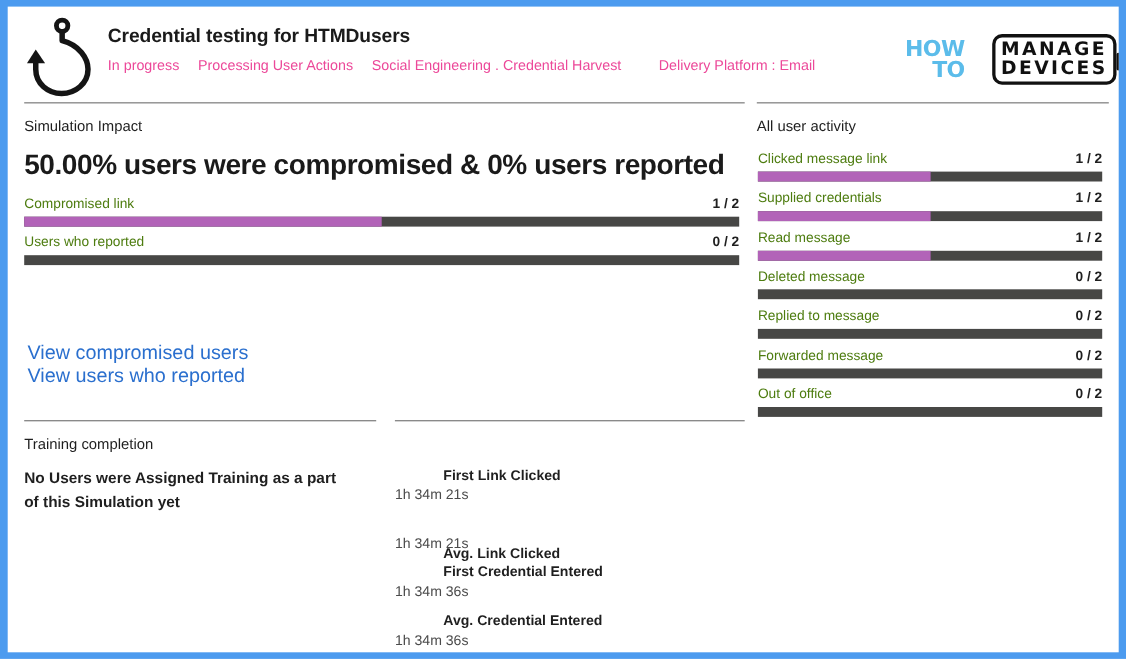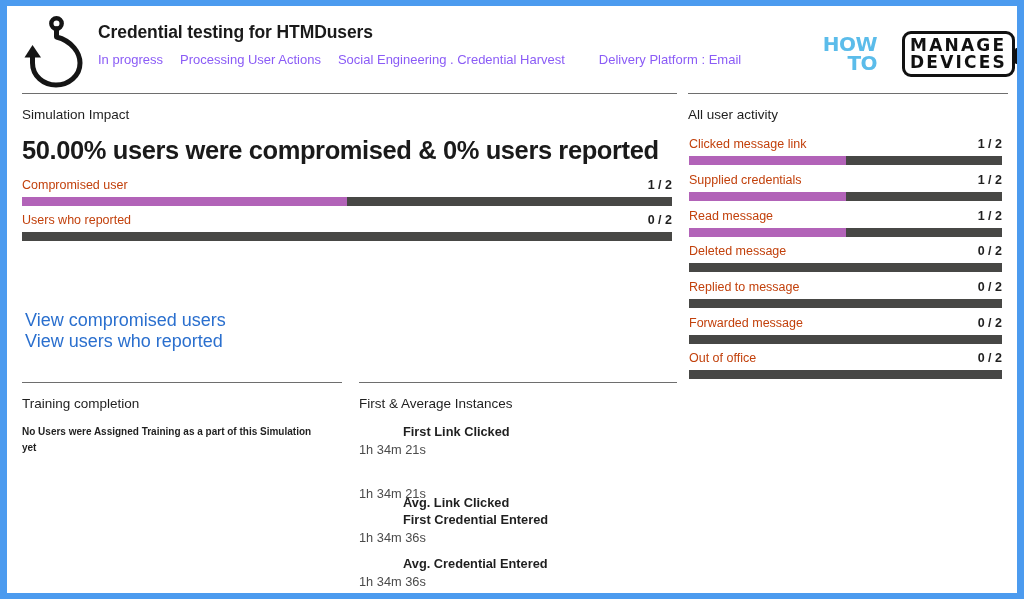--- a/index.html
+++ b/index.html
@@ -53,21 +53,21 @@
     white-space: nowrap;
   }
   #meta-row {
     margin-top: 9px;
     display: flex;
     align-items: baseline;
     white-space: nowrap;
   }
   .meta-item {
     font-size: 13px;
-    color: #8b5cf6;
+    color: #ec4899;
   }
   .meta-gap-s { margin-left: 17px; }
   .meta-gap-l { margin-left: 34px; }
 
   
   #logo {
     position: absolute;
     right: 2px; top: 22px;
     display: flex;
     align-items: center;
@@ -139,21 +139,21 @@
     font-weight: bold;
     color: #1a1a1a;
     letter-spacing: -0.4px;
     white-space: nowrap;
   }
 
   
   .prow { position: absolute; }
   .prow-label {
     font-size: 12.5px;
-    color: #c2410c;
+    color: #4d7c0f;
     position: absolute;
     left: 0; top: 0;
     white-space: nowrap;
   }
   .prow-value {
     font-size: 12.5px;
     color: #1f1f1f;
     position: absolute;
     right: 0; top: 0;
     white-space: nowrap;
@@ -176,21 +176,21 @@
     position: absolute;
     font-size: 18px;
     color: #2a6fce;
     white-space: nowrap;
     cursor: pointer;
   }
 
   
   .body-text {
     position: absolute;
-    font-size: 10px;
+    font-size: 14px;
     color: #1f1f1f;
     font-weight: bold;
     line-height: 1.55;
     width: 300px;
   }
   .inst-name {
     position: absolute;
     font-size: 12.8px;
     font-weight: bold;
     color: #1f1f1f;
@@ -244,21 +244,21 @@
   </div>
 
   <div class="divider" style="left:15px; top:87px; width:655px;"></div>
   <div class="divider" style="left:681px; top:87px; width:320px;"></div>
 
   <div class="section-head" style="left:15px; top:101px;">Simulation Impact</div>
 
   <div id="impact-headline">50.00% users were compromised &amp; 0% users reported</div>
 
   <div class="prow" style="left:15px; top:172px; width:650px;">
-    <span class="prow-label">Compromised user</span>
+    <span class="prow-label">Compromised link</span>
     <span class="prow-value">1 / 2</span>
     <div class="prow-track">
       <div class="prow-fill" style="width: 50%;"></div>
     </div>
   </div>
 
   <div class="prow" style="left:15px; top:207px; width:650px;">
     <span class="prow-label">Users who reported</span>
     <span class="prow-value">0 / 2</span>
     <div class="prow-track">
@@ -268,21 +268,20 @@
 
   <a class="link" style="left:18px; top:304px;">View compromised users</a>
   <a class="link" style="left:18px; top:325px;">View users who reported</a>
 
   <div class="divider" style="left:15px; top:376px; width:320px;"></div>
   <div class="divider" style="left:352px; top:376px; width:318px;"></div>
 
   <div class="section-head" style="left:15px; top:390px;">Training completion</div>
   <div class="body-text" style="left:15px; top:418px;">No Users were Assigned Training as a part of this Simulation yet</div>
 
-  <div class="section-head" style="left:352px; top:390px;">First &amp; Average Instances</div>
 
   <div class="inst-name" style="left:352px; top:418px;">First Link Clicked</div>
   <div class="inst-val" style="left:352px; top:436px;">1h 34m 21s</div>
 
   <div class="inst-name" style="left:352px; top:489px;">Avg. Link Clicked</div>
   <div class="inst-val" style="left:352px; top:480px;">1h 34m 21s</div>
 
   <div class="inst-name" style="left:352px; top:506px;">First Credential Entered</div>
   <div class="inst-val" style="left:352px; top:524px;">1h 34m 36s</div>
 

